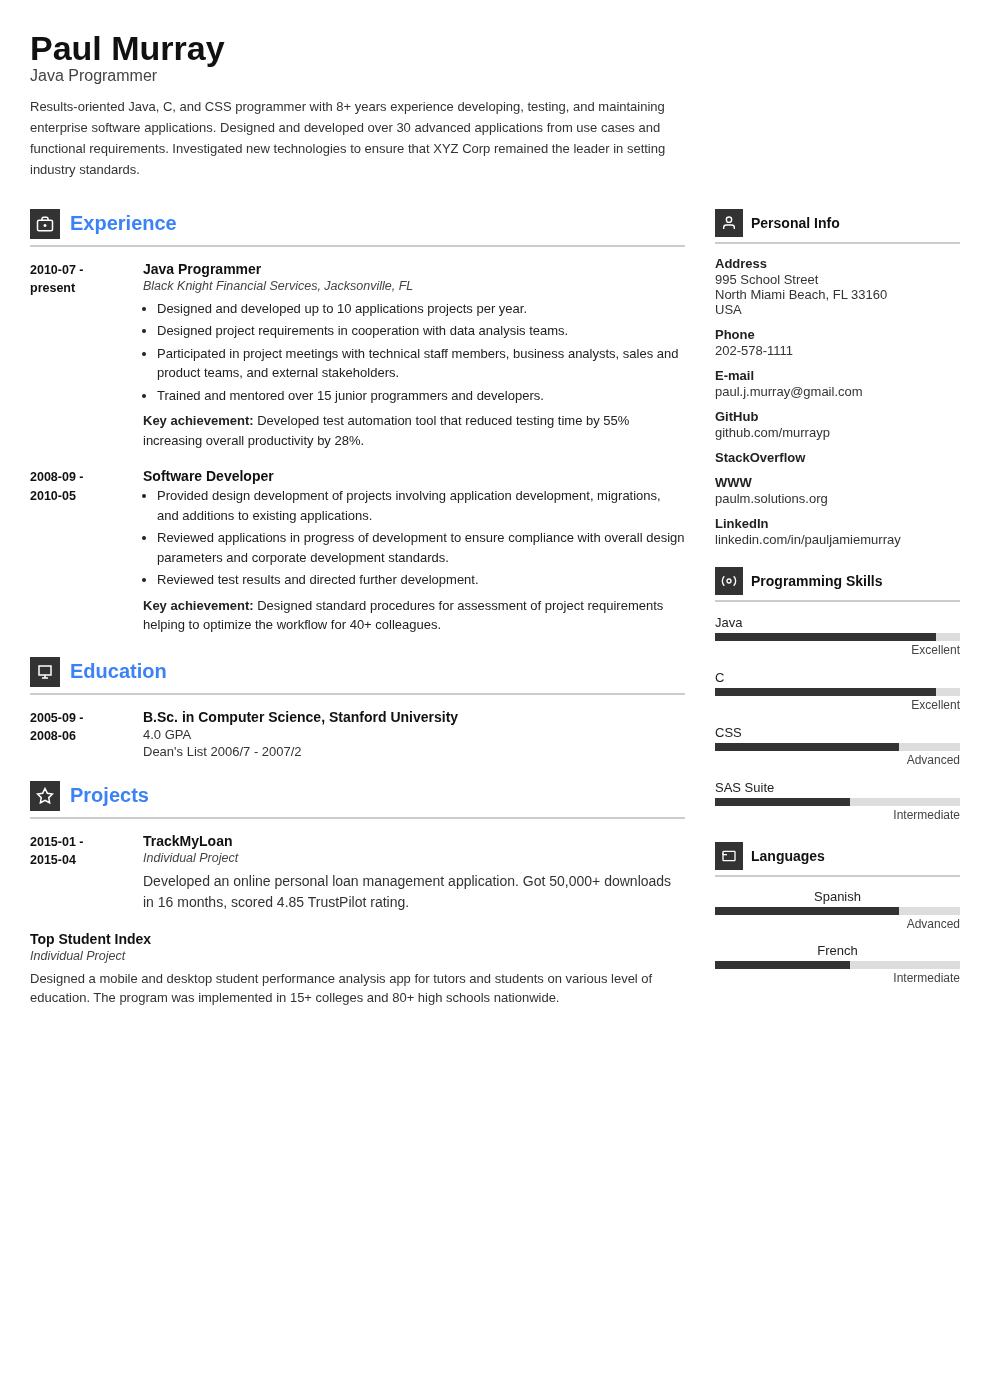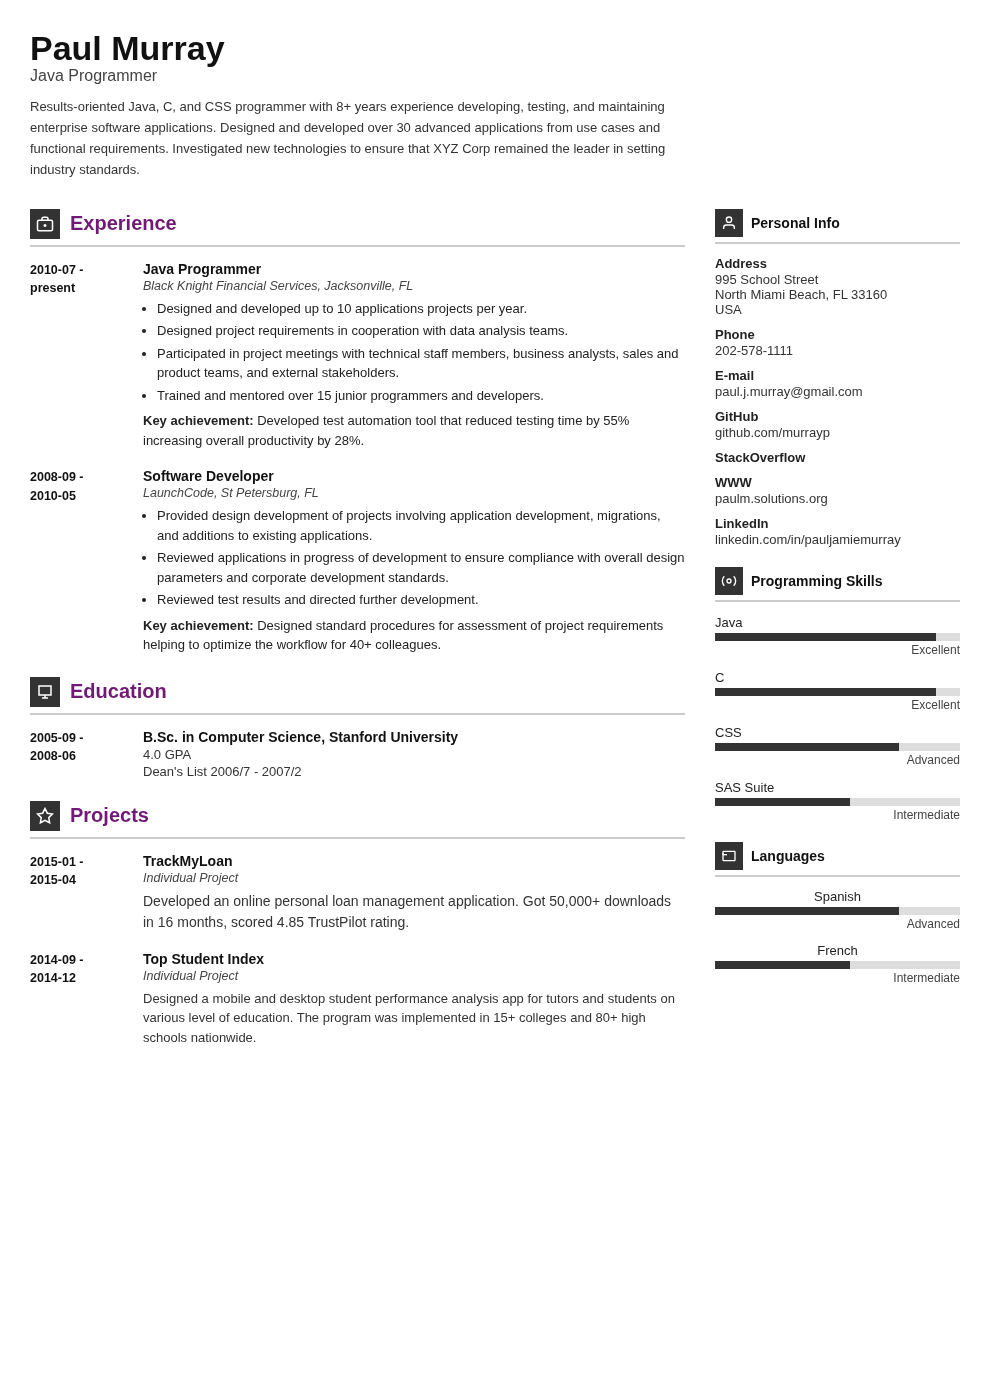--- a/index.html
+++ b/index.html
@@ -67,21 +67,21 @@
       display: flex;
       align-items: center;
       justify-content: center;
       color: #fff;
       font-size: 16px;
       flex-shrink: 0;
     }
     .section-title {
       font-size: 20px;
       font-weight: 700;
-      color: #701a75;
+      color: #3b82f6;
     }
     .entry {
       display: flex;
       gap: 28px;
       margin-bottom: 18px;
     }
     .entry-date {
       width: 85px;
       flex-shrink: 0;
       font-weight: 700;
@@ -264,21 +264,20 @@
           </div>
         </div>
 
         <div class="entry">
           <div class="entry-date">
             <span>2008-09 -</span><br>
             <span>2010-05</span>
           </div>
           <div class="entry-content">
             <div class="entry-title">Software Developer</div>
-            <div class="entry-subtitle">LaunchCode, St Petersburg, FL</div>
             <ul class="entry-bullets">
               <li>Provided design development of projects involving application development, migrations, and additions to existing applications.</li>
               <li>Reviewed applications in progress of development to ensure compliance with overall design parameters and corporate development standards.</li>
               <li>Reviewed test results and directed further development.</li>
             </ul>
             <div class="key-achievement">
               <strong>Key achievement:</strong> <span>Designed standard procedures for assessment of project requirements helping to optimize the workflow for 40+ colleagues.</span>
             </div>
           </div>
         </div>
@@ -324,24 +323,20 @@
             <span>2015-04</span>
           </div>
           <div class="entry-content">
             <div class="entry-title">TrackMyLoan</div>
             <div class="entry-subtitle">Individual Project</div>
             <div style="font-size:14px;color:#333;line-height:1.5;">Developed an online personal loan management application. Got 50,000+ downloads in 16 months, scored 4.85 TrustPilot rating.</div>
           </div>
         </div>
 
         <div class="entry">
-          <div class="entry-date">
-            <span>2014-09 -</span><br>
-            <span>2014-12</span>
-          </div>
           <div class="entry-content">
             <div class="entry-title">Top Student Index</div>
             <div class="entry-subtitle">Individual Project</div>
             <div style="font-size:13px;color:#333;line-height:1.5;">Designed a mobile and desktop student performance analysis app for tutors and students on various level of education. The program was implemented in 15+ colleges and 80+ high schools nationwide.</div>
           </div>
         </div>
       </div>
 
     </div>
 

